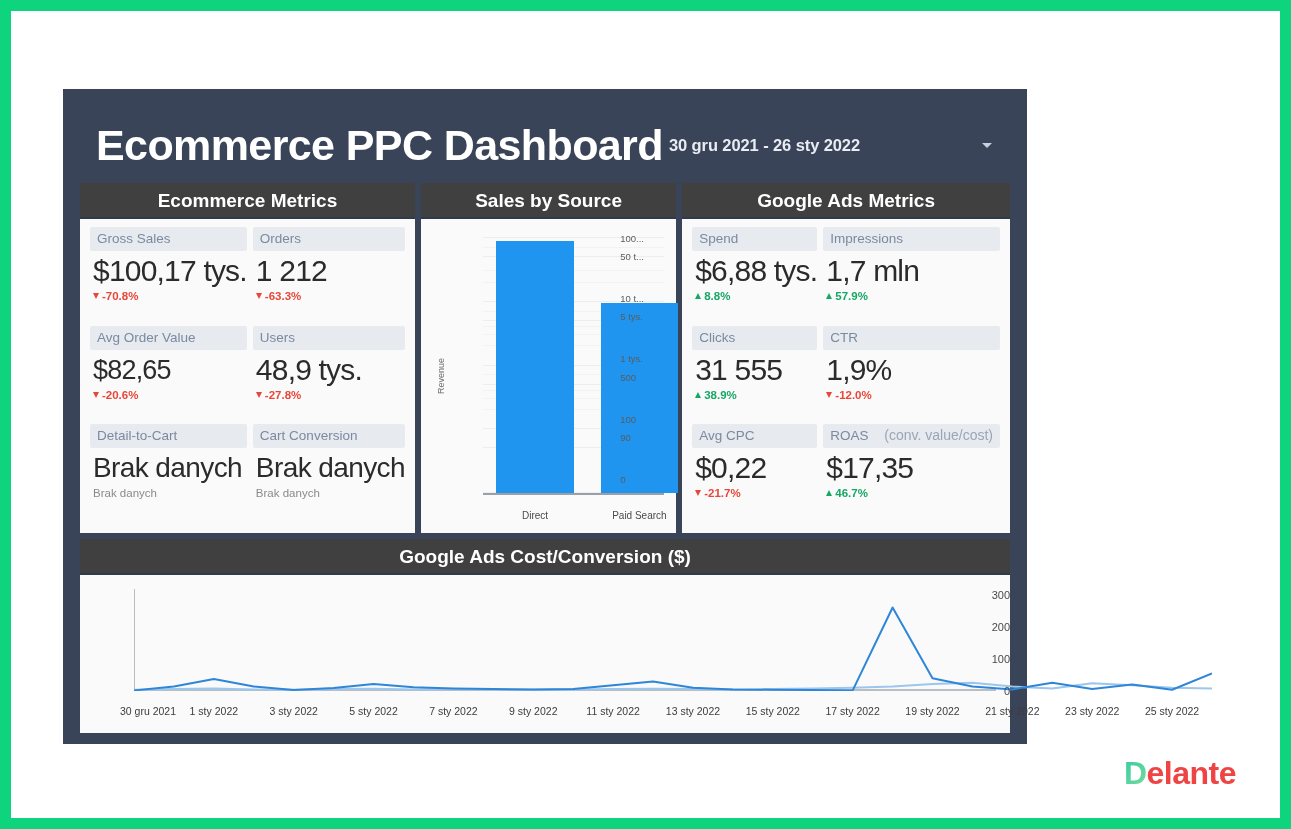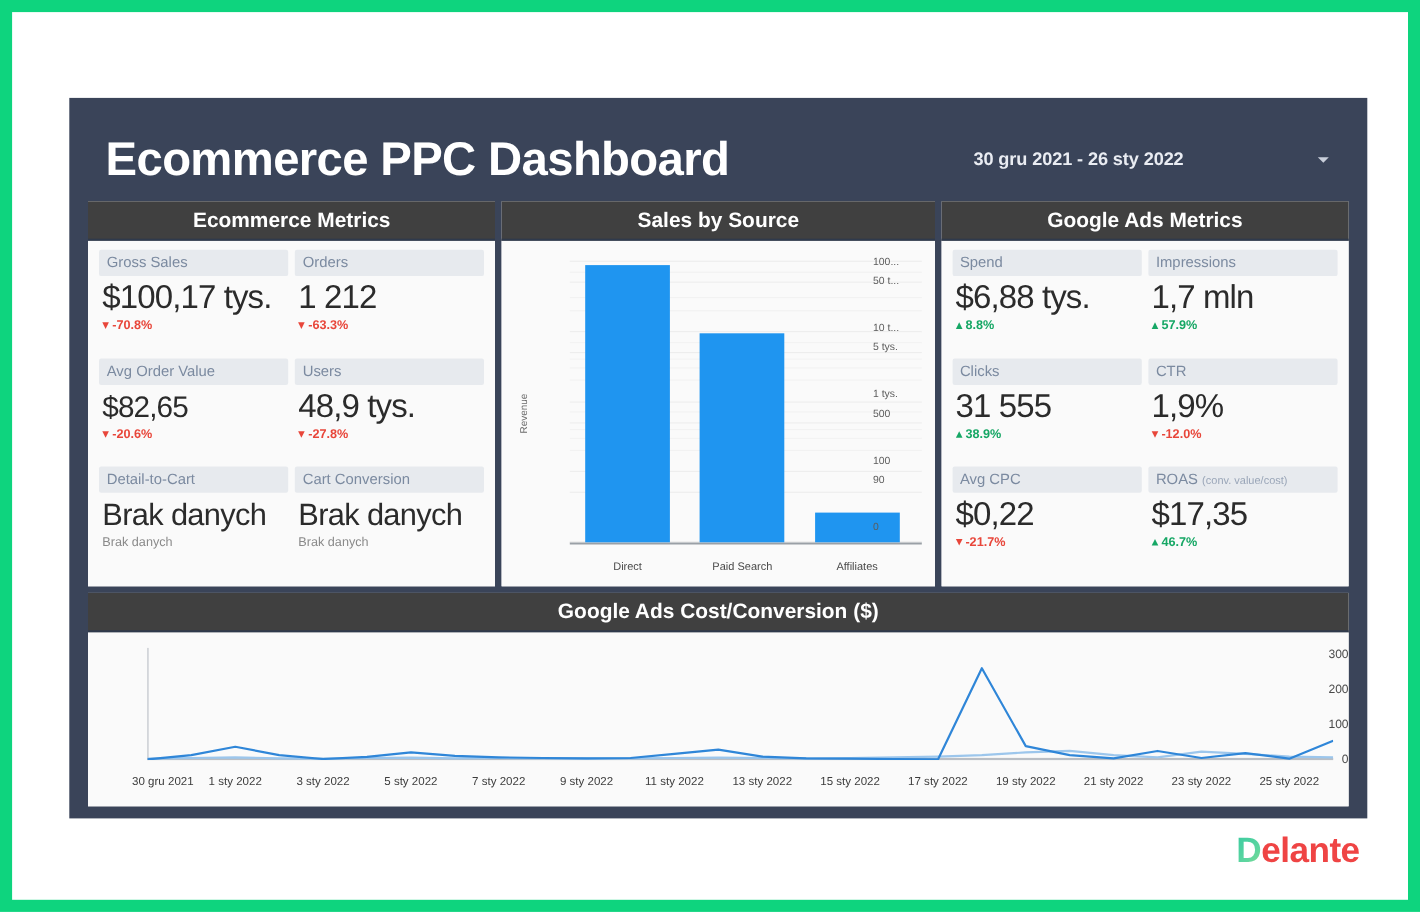--- a/index.html
+++ b/index.html
@@ -10,21 +10,21 @@
     overflow: hidden;
   }
   #frame {
     position: absolute; inset: 0;
     border: 11px solid #0ed47e;
     background: #ffffff;
   }
   #dashboard {
     position: absolute;
     left: 52px; top: 78px;
-    width: 1180px; height: 655px;
+    width: 964px; height: 655px;
     background: #3a4459;
     padding: 18px 17px 16px 17px;
   }
 
   
   #dash-header {
     display: flex; align-items: center; justify-content: space-between;
     height: 76px; padding: 0 18px 0 16px;
   }
   #dash-title {
@@ -84,22 +84,23 @@
     font-size: 13.5px;
     padding: 4px 7px 5px 7px;
     border-radius: 2px;
     white-space: nowrap;
     overflow: hidden;
     position: relative;
     height: 24px;
     line-height: 15px;
   }
   .kpi-label .sub {
-    font-size: 10px;
+    font-size: 14px;
     color: #9aa6b8;
+    margin-left: 12px;
   }
   .kpi-value {
     color: #2b2b2b;
     font-size: 30px;
     line-height: 34px;
     letter-spacing: -0.8px;
     margin-top: 3px;
     padding-left: 3px;
     white-space: nowrap;
     position: relative;

